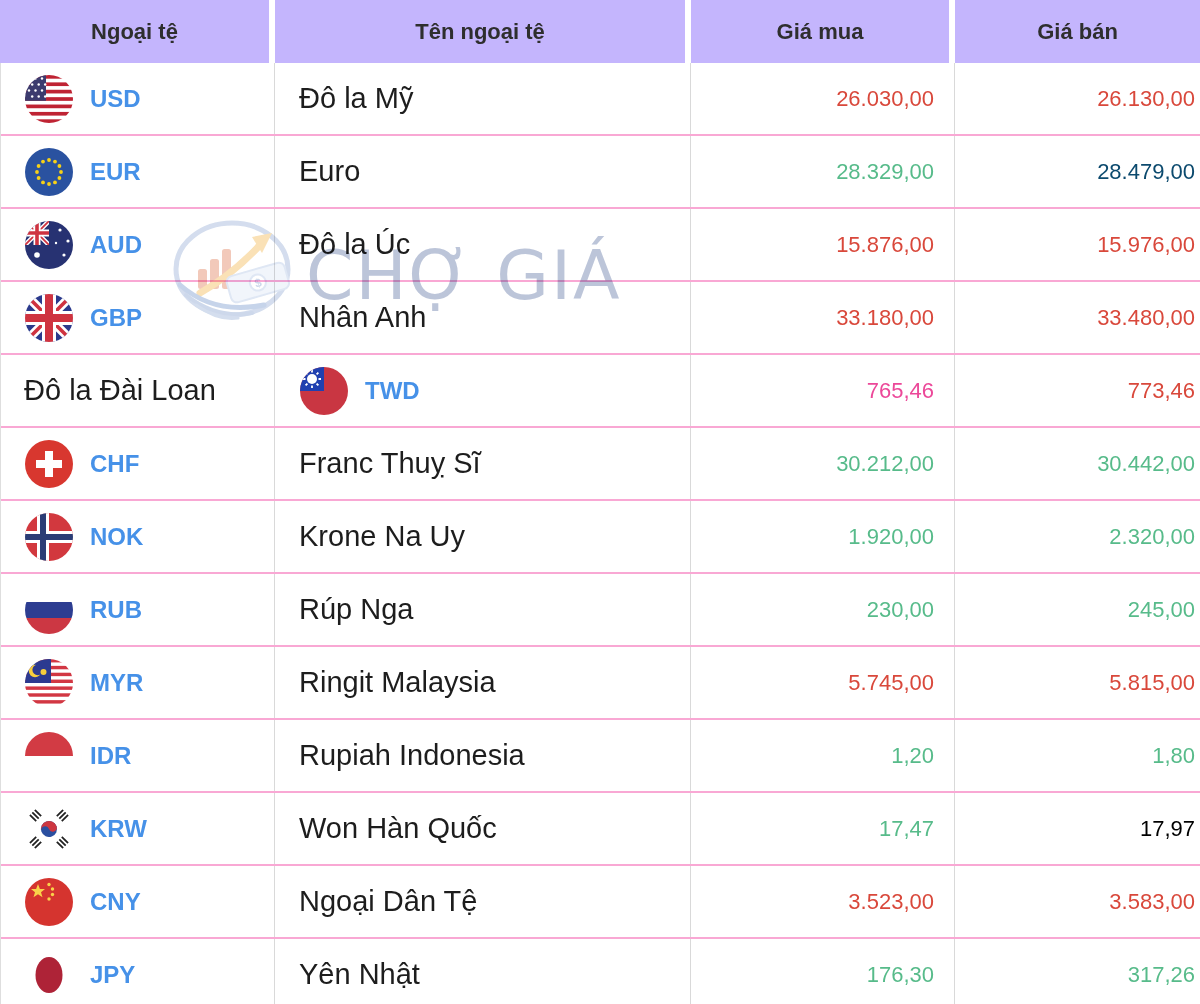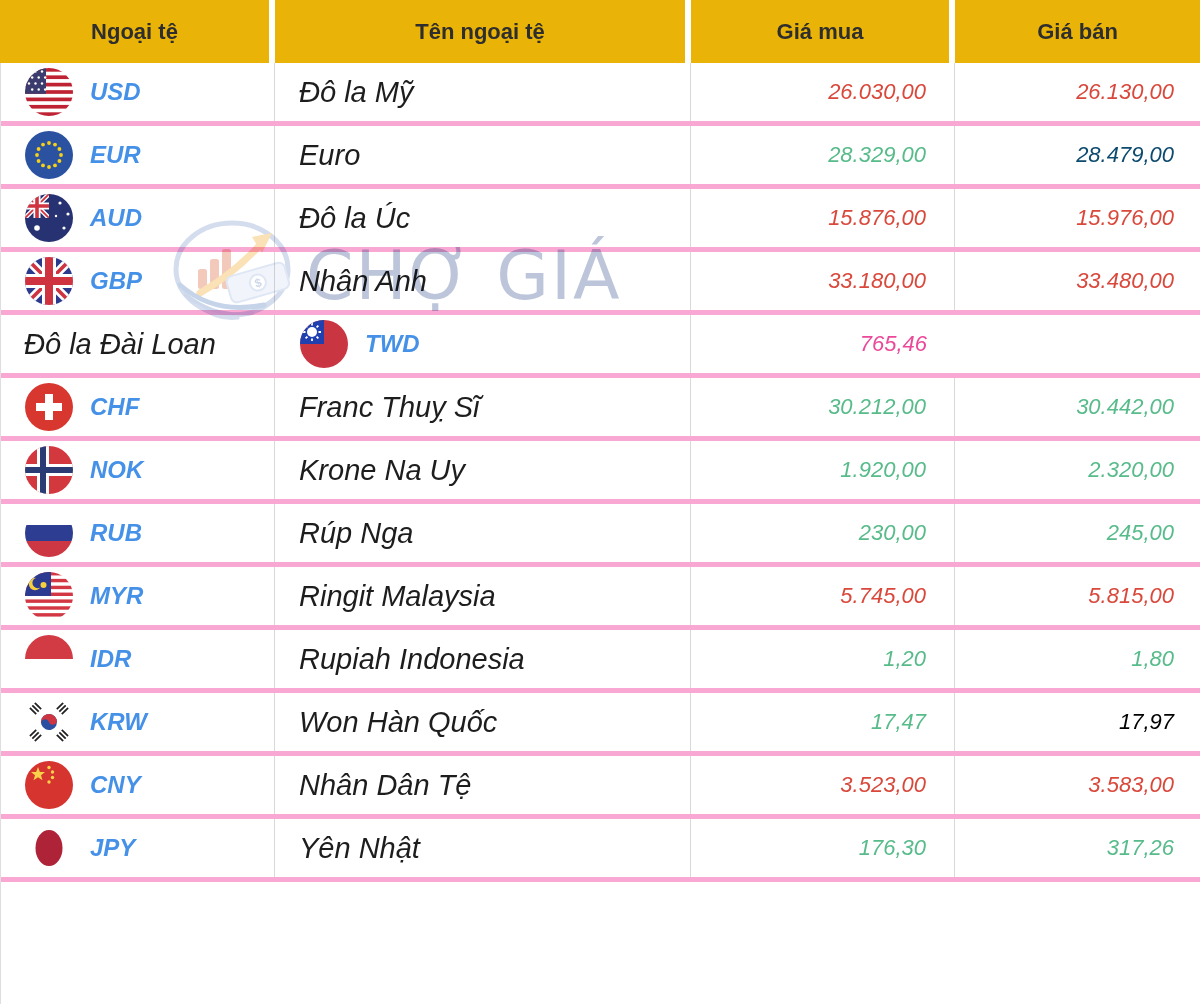--- a/index.html
+++ b/index.html
@@ -1,39 +1,39 @@
 <!DOCTYPE html>
 <html style="--code-color: #4691e8; --wm-color: #b7c0d6;"><head>
 <meta charset="utf-8">
 <style>
   html,body{margin:0;padding:0;background:#fff;}
   body{font-family:"Liberation Sans","DejaVu Sans",sans-serif;-webkit-font-smoothing:antialiased;}
   .app{position:relative;width:1200px;height:1004px;overflow:hidden;background:#fff;}
 
   
   .thead{display:grid;grid-template-columns:275px 416px 264px 245px;height:63px;}
-  .th{background:#eab308;display:flex;align-items:center;justify-content:center;
+  .th{background:#c4b5fd;display:flex;align-items:center;justify-content:center;
       font-size:22px;font-weight:700;color:#2e2e2e;box-sizing:border-box;}
   .th:not(:last-child){border-right:6px solid #fff;}
 
   
   .tbody{position:relative;}
   .edge-line{position:absolute;left:0;top:63px;bottom:0;width:1px;background:#dedede;pointer-events:none;}
-  .row{display:grid;grid-template-columns:275px 416px 264px 245px;height:63px;
-       border-bottom:5px solid #f9a8d4;box-sizing:border-box;background:#fff;font-style:italic;}
+  .row{display:grid;grid-template-columns:275px 416px 264px 245px;height:73px;
+       border-bottom:2px solid #f9a8d4;box-sizing:border-box;background:#fff;}
   .cell{box-sizing:border-box;display:flex;align-items:center;min-width:0;}
   .cell:not(:last-child){border-right:1px solid #d9d9d9;}
   .c-cur{padding-left:25px;}
   .flag{width:48px;height:48px;display:inline-flex;flex:0 0 48px;}
   .flag svg{display:block;}
   .code{margin-left:17px;font-size:24px;font-weight:700;color:var(--code-color,#4691e8);cursor:pointer;}
   .c-name{padding-left:24px;font-size:29px;color:#1d1d1d;}
   .c-val{justify-content:flex-end;font-size:22px;}
-  .c-buy{padding-right:28px;}
-  .c-sell{padding-right:26px;}
+  .c-buy{padding-right:20px;}
+  .c-sell{padding-right:5px;}
 
   
   .watermark{position:absolute;left:172px;top:219px;display:flex;align-items:center;
              pointer-events:none;mix-blend-mode:multiply;opacity:.92;z-index:5;}
   .wm-logo{width:128px;height:102px;display:inline-block;opacity:.55;}
   .wm-text{font-family:"DejaVu Sans","Liberation Sans",sans-serif;font-size:68px;font-weight:400;
            letter-spacing:2px;color:var(--wm-color,#b7c0d6);margin-left:6px;white-space:nowrap;margin-top:10px;}
 </style>
 </head>
 <body>
@@ -194,20 +194,21 @@
                   <path d="M12 3V5.5M12 18.5V21M3 12H5.5M18.5 12H21"></path>
                   <path d="M5.6 5.6L7.4 7.4M18.4 5.6L16.6 7.4M5.6 18.4L7.4 16.6M18.4 18.4L16.6 16.6"></path>
                 </g>
                 <circle cx="12" cy="12" r="5" fill="#fff"></circle>
               </g>
             </svg>
           </span>
           <span class="code">TWD</span>
         </div>
         <div class="cell c-val c-buy" style="color: #ec4899;">765,46</div>
+        <div class="cell c-val c-sell" style="color: rgb(217, 72, 59);">773,46</div>
       </div>
       <div class="row">
         <div class="cell c-cur">
           <span class="flag">
             <svg width="48" height="48" viewBox="0 0 48 48">
               <defs>
                 <clipPath id="cp-chf">
                   <circle cx="24" cy="24" r="24"></circle>
                 </clipPath>
               </defs>
@@ -382,21 +383,21 @@
                   <circle cx="24" cy="6.5" r="1.7"></circle>
                   <circle cx="27.5" cy="11" r="1.7"></circle>
                   <circle cx="27.5" cy="16.5" r="1.7"></circle>
                   <circle cx="24" cy="21" r="1.7"></circle>
                 </g>
               </g>
             </svg>
           </span>
           <span class="code">CNY</span>
         </div>
-        <div class="cell c-name">Nhân Dân Tệ</div>
+        <div class="cell c-name">Ngoại Dân Tệ</div>
         <div class="cell c-val c-buy" style="color: rgb(217, 72, 59);">3.523,00</div>
         <div class="cell c-val c-sell" style="color: rgb(217, 72, 59);">3.583,00</div>
       </div>
       <div class="row">
         <div class="cell c-cur">
           <span class="flag">
             <svg width="48" height="48" viewBox="0 0 48 48">
               <defs>
                 <clipPath id="cp-jpy">
                   <circle cx="24" cy="24" r="24"></circle>

